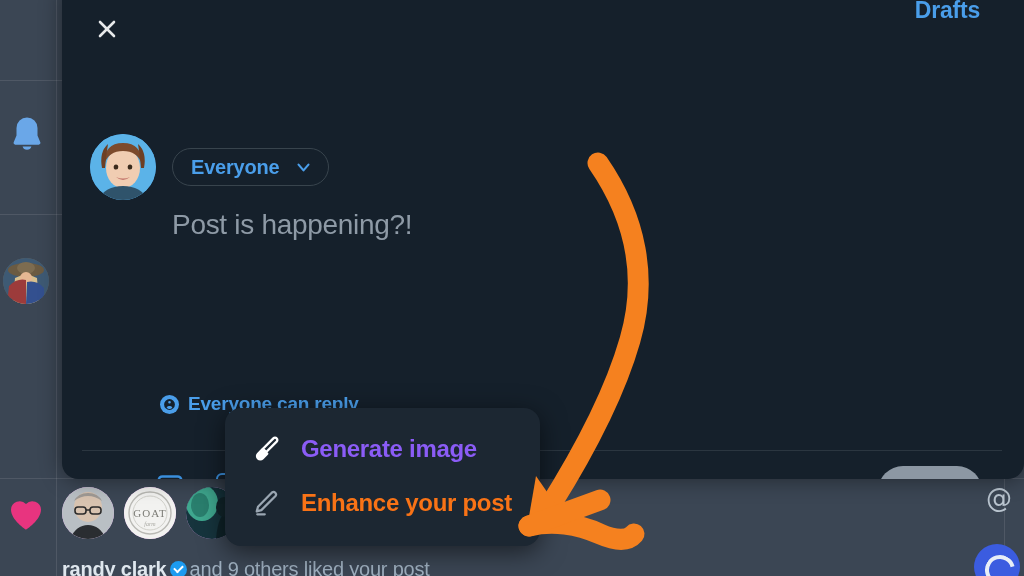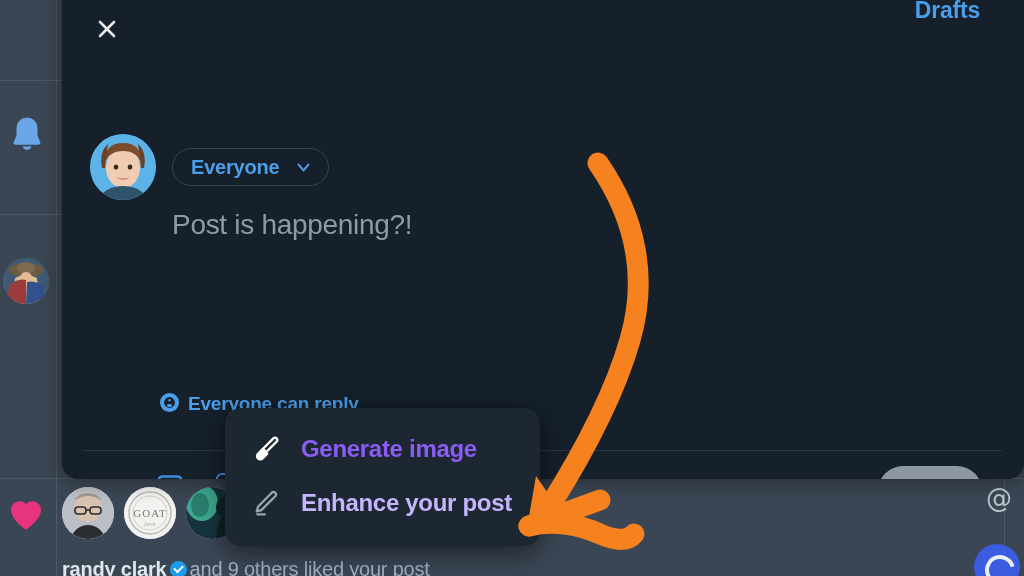--- a/index.html
+++ b/index.html
@@ -210,21 +210,21 @@
     font-size: 28px;
     color: #8e9aa6;
     letter-spacing: -0.3px;
     cursor: text;
   }
 
   .reply-setting {
     position: absolute;
     left: 98px; top: 347px;
     display: flex;
-    align-items: flex-start;
+    align-items: center;
     gap: 9px;
     color: #4a9eea;
     font-size: 19px;
     font-weight: 700;
     letter-spacing: -0.2px;
     cursor: pointer;
   }
   .globe-dot {
     width: 19px; height: 19px;
     border-radius: 50%;
@@ -313,21 +313,21 @@
   .dd-icon { width: 30px; height: 30px; flex: 0 0 auto; }
   .dd-icon svg { width: 100%; height: 100%; display: block; }
   .dd-label {
     font-size: 24px;
     font-weight: 700;
     letter-spacing: -0.3px;
   }
   .dd-item.primary .dd-icon { color: #ffffff; }
   .dd-item.primary .dd-label { color: #8b5cf6; }
   .dd-item.secondary .dd-icon { color: #9aa6b2; }
-  .dd-item.secondary .dd-label { color: #c4b5fd; }
+  .dd-item.secondary .dd-label { color: #f97316; }
 
   
   .arrow-layer {
     position: absolute;
     inset: 0;
     pointer-events: none;
     z-index: 60;
   }
   .arrow-layer svg { width: 100%; height: 100%; display: block; }
 

